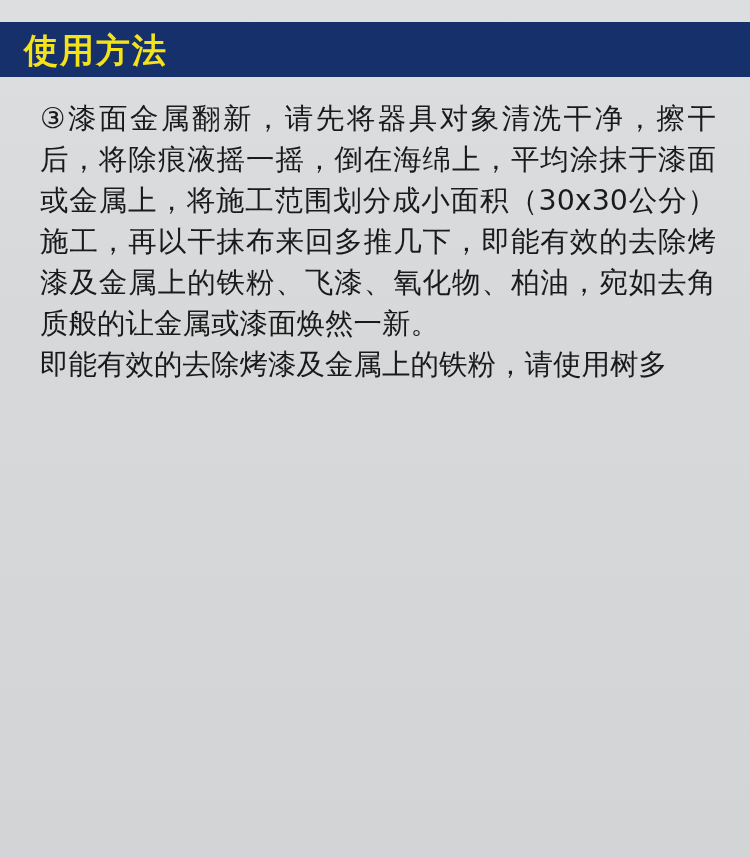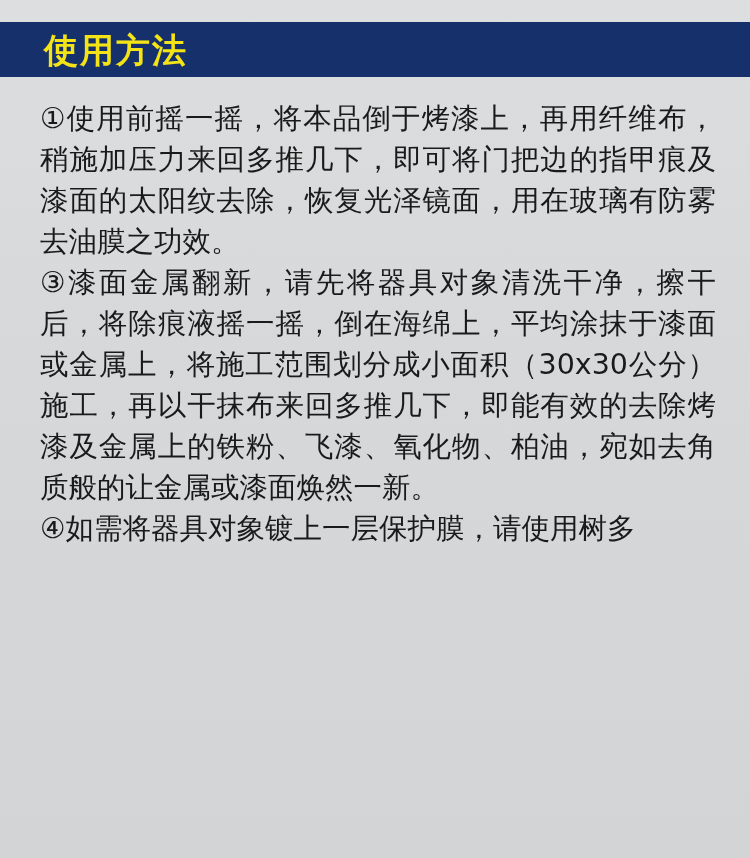--- a/index.html
+++ b/index.html
@@ -28,21 +28,21 @@
     height: 55px;
     background: #15306b;
     display: flex;
     align-items: center;
   }
   .header-title {
     color: #f3e317;
     font-size: 34px;
     font-weight: bold;
     letter-spacing: 2px;
-    margin-left: 44px;
+    margin-left: 24px;
     line-height: 1;
     font-family: "DejaVu Sans", "Liberation Sans", sans-serif;
   }
   .body-text {
     position: absolute;
     left: 40px;
     top: 98px;
     width: 676px;
     color: #1a1a1a;
     font-size: 28.5px;
@@ -60,18 +60,17 @@
 </head>
 <body>
 
 <div class="page">
 
   <div class="header-bar">
     <div class="header-title">使用方法</div>
   </div>
 
   <div class="body-text">
-    <p class="para">①使用前摇一摇，将本品倒于烤漆上，再用纤维布，稍施加压力来回多推几下，即可将门把边的指甲痕及漆面的太阳纹去除，恢复光泽镜面，用在玻璃有防雾去油膜之功效。</p>
     <p class="para">③漆面金属翻新，请先将器具对象清洗干净，擦干后，将除痕液摇一摇，倒在海绵上，平均涂抹于漆面或金属上，将施工范围划分成小面积（30x30公分）施工，再以干抹布来回多推几下，即能有效的去除烤漆及金属上的铁粉、飞漆、氧化物、柏油，宛如去角质般的让金属或漆面焕然一新。</p>
-    <p class="para">④如需将器具对象镀上一层保护膜，请使用树多</p>
+    <p class="para">即能有效的去除烤漆及金属上的铁粉，请使用树多</p>
   </div>
 
 </div>
 
 </body></html>

